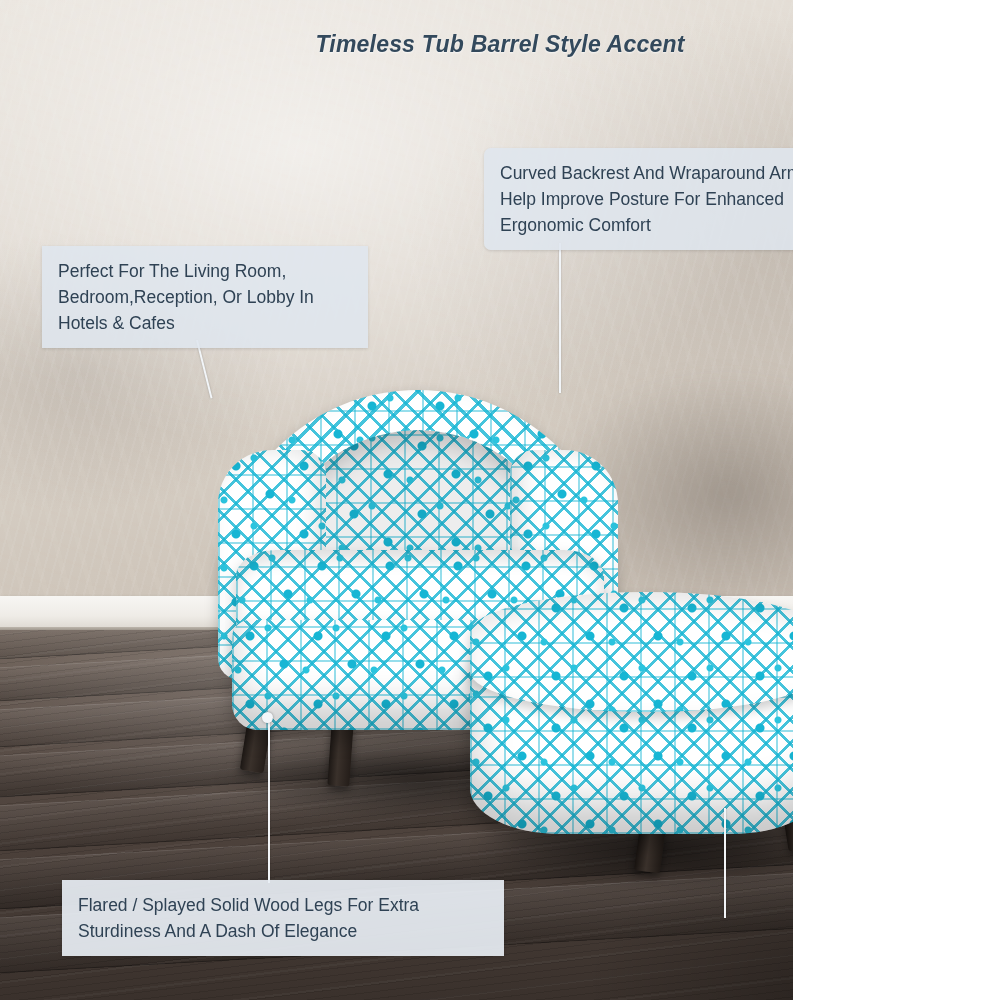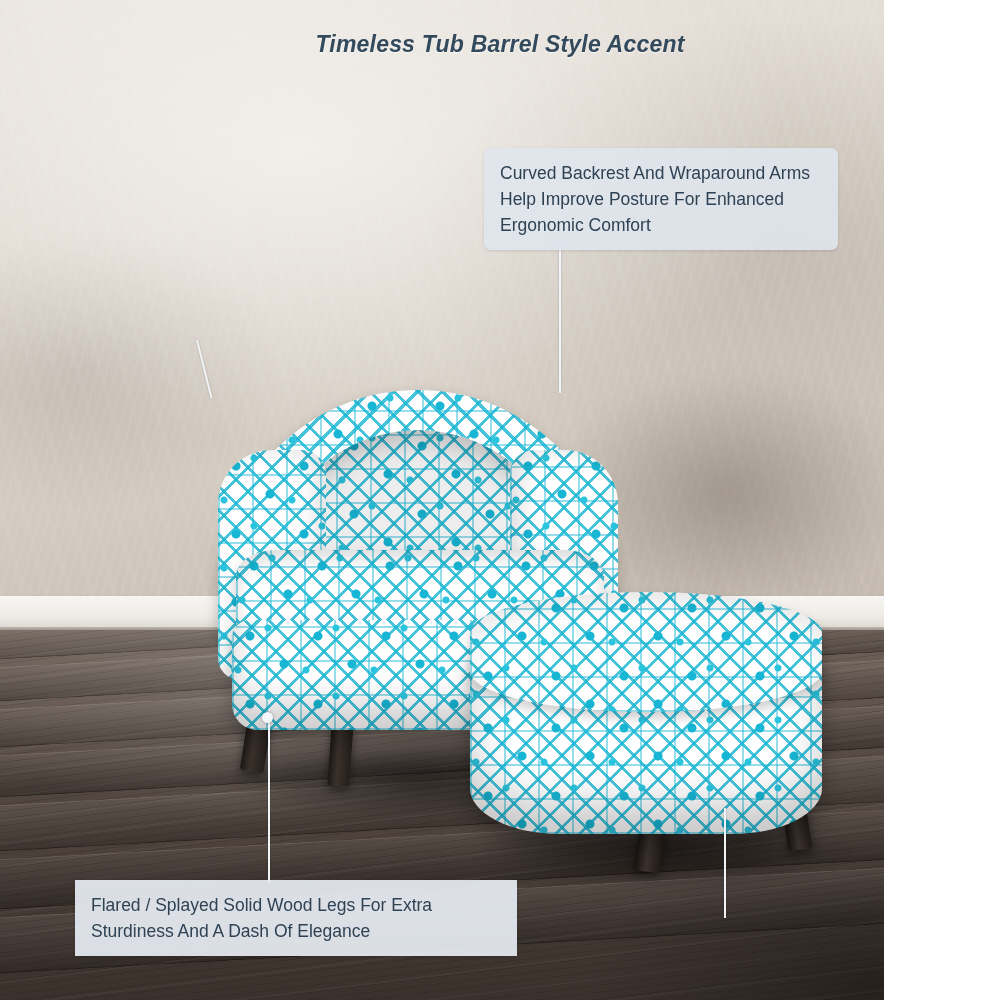--- a/index.html
+++ b/index.html
@@ -2,21 +2,21 @@
 <html><head>
 <meta charset="utf-8">
 <style>
   html, body {
     margin: 0;
     padding: 0;
     background: #ffffff;
   }
   #stage {
     position: relative;
-    width: 884px;
+    width: 793px;
     height: 1000px;
     overflow: hidden;
     font-family: "Liberation Sans", sans-serif;
     background: #cfc8c0;
   }
 
   
   .wall {
     position: absolute;
     left: 0; top: 0; width: 1000px; height: 600px;
@@ -249,19 +249,20 @@
   <div class="title">
     <div>Timeless Tub Barrel Style Accent</div>
   </div>
 
   <div class="leader" style="left:196px; top:340px; height:60px; transform:rotate(-14deg); transform-origin: top center;"></div>
   <div class="leader" style="left:559px; top:243px; height:150px;"></div>
   <div class="leader" style="left:268px; top:718px; height:165px;"></div>
   <div class="dot" style="left:262px; top:712px;"></div>
   <div class="leader" style="left:724px; top:808px; height:110px;"></div>
 
+  <div class="callout" style="left:42px; top:246px; width:326px;">Perfect For The Living Room, Bedroom,Reception, Or Lobby In Hotels &amp; Cafes</div>
 
   <div class="callout" style="left:484px; top:148px; width:354px;border-radius:7px;">Curved Backrest And Wraparound Arms Help Improve Posture For Enhanced Ergonomic Comfort</div>
 
-  <div class="callout light" style="left:62px; top:880px; width:442px;margin-left:13px;">Flared / Splayed Solid Wood Legs For Extra Sturdiness And A Dash Of Elegance</div>
+  <div class="callout light" style="left:62px; top:880px; width:442px;">Flared / Splayed Solid Wood Legs For Extra Sturdiness And A Dash Of Elegance</div>
 
 
 </div>
 
 </body></html>

